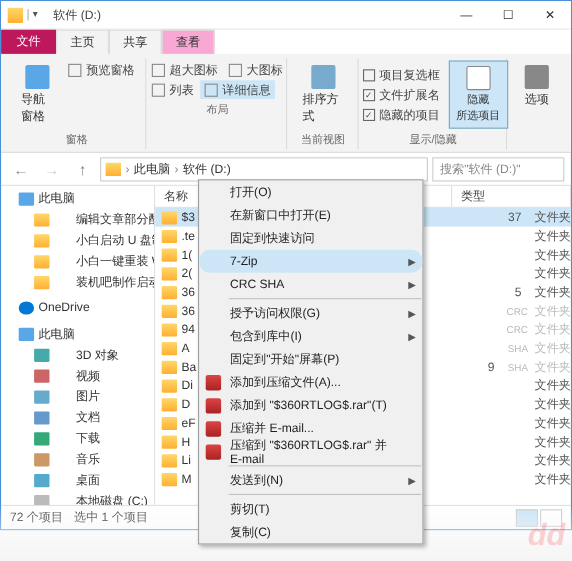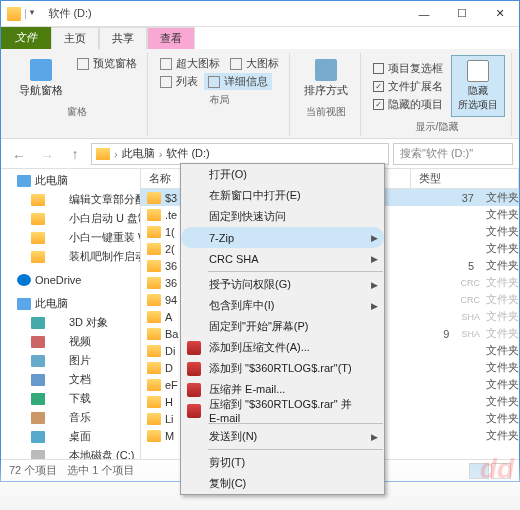--- a/index.html
+++ b/index.html
@@ -7,21 +7,21 @@
 
 .window { width: 520px; border: 1px solid #4a90d9; background: #fff; }
 .titlebar { height: 26px; display: flex; align-items: center; background: #fff; border-bottom: 1px solid #e0e0e0; }
 .titlebar .icon-box { display: flex; gap: 3px; padding: 0 6px; }
 .titlebar .folder-ico { width: 14px; height: 14px; background: linear-gradient(#ffd76a,#ffb030); border-radius: 1px; }
 .titlebar .title { flex: 1; padding-left: 8px; color: #444; }
 .titlebar .winbtns { display: flex; }
 .titlebar .winbtn { width: 38px; height: 26px; display: flex; align-items: center; justify-content: center; color: #333; }
 
 .tabs { height: 22px; display: flex; background: #fff; }
-.tab-file { background: #4d7c0f; color: #fff; padding: 3px 14px; font-style: italic; }
+.tab-file { background: #be185d; color: #fff; padding: 3px 14px; }
 .tab { padding: 3px 12px; background: #f3f3f3; border: 1px solid #dcdcdc; border-bottom: none; color: #333; }
 .tab.active { background: #f9a8d4; }
 
 .ribbon { background: #f3f3f3; border-bottom: 1px solid #dcdcdc; padding: 4px 6px 2px; display: flex; gap: 2px; }
 .rgroup { border-right: 1px solid #dcdcdc; padding: 2px 6px; display: flex; flex-direction: column; align-items: center; min-width: 50px; }
 .rgroup .lbl { font-size: 10px; color: #666; margin-top: 3px; }
 .rbtn-big { display: flex; flex-direction: column; align-items: center; padding: 4px 6px; color: #333; gap: 2px; }
 .rbtn-big .ico { width: 22px; height: 22px; background: #5aa7e8; border-radius: 2px; }
 .rbtn-small { display: flex; align-items: center; gap: 4px; padding: 1px 4px; color: #444; font-size: 10px; white-space: nowrap; }
 .rbtn-small .sq { width: 12px; height: 12px; border: 1px solid #888; display: inline-block; }
@@ -64,21 +64,21 @@
 .viewbtn { width: 20px; height: 16px; border: 1px solid #ccc; }
 .viewbtn.active { background: #cde6f7; }
 
 .ctxmenu { position: absolute; left: 180px; top: 163px; width: 205px; background: #f0f0f0; border: 1px solid #a0a0a0; box-shadow: 2px 2px 4px rgba(0,0,0,.3); z-index: 100; }
 .ctxitem { height: 21px; display: flex; align-items: center; padding: 0 22px 0 28px; color: #222; position: relative; }
 .ctxitem .arrow { position: absolute; right: 6px; font-size: 9px; color: #555; }
 .ctxitem .cico { position: absolute; left: 6px; width: 14px; height: 14px; }
 .ctxsep { height: 1px; background: #c0c0c0; margin: 2px 1px 2px 27px; }
 .ctxitem.hi { background: #cde6f7; border-radius: 10px; }
 
-.watermark { position: absolute; right: 6px; bottom: 25px; font-size: 28px; color: rgba(255,80,80,.25); font-weight: bold; font-style: italic; pointer-events:none; }
+.watermark { position: absolute; right: 6px; bottom: 8px; font-size: 28px; color: rgba(255,80,80,.25); font-weight: bold; font-style: italic; pointer-events:none; }
 .bottom-fade { position: absolute; left:0; right:0; bottom:0; height: 50px; background: linear-gradient(transparent, #f5f5f5); pointer-events:none; }
 </style>
 </head>
 <body>
 
 <div class="window">
  <div class="titlebar">
   <div class="icon-box">
    <span class="folder-ico"></span>
    <span style="color:#aaa">|</span>
@@ -163,20 +163,26 @@
               <span>隐藏的项目</span>
             </div>
     </div>
     <div class="rbtn-big sel" style="background:#cde6f7;border:1px solid #7ab">
             <div class="ico" style="background:#fff;border:1px solid #888"></div>
             <span style="white-space:pre;text-align:center;font-size:10px">隐藏
 所选项目</span>
           </div>
    </div>
    <div class="lbl">显示/隐藏</div>
+  </div>
+  <div class="rgroup" style="border:none">
+   <div class="rbtn-big">
+          <div class="ico" style="background:#888;border-radius:2px"></div>
+          <span>选项</span>
+        </div>
   </div>
  </div>
 
  <div class="navbar">
   <div class="navarrow">←</div>
   <div class="navarrow" style="color:#ccc">→</div>
   <div class="navarrow">↑</div>
   <div class="addr">
    <span class="folder-ico" style="width:14px;height:12px;background:linear-gradient(#ffd76a,#ffb030);display:inline-block"></span>
    <span class="sep">›</span>

